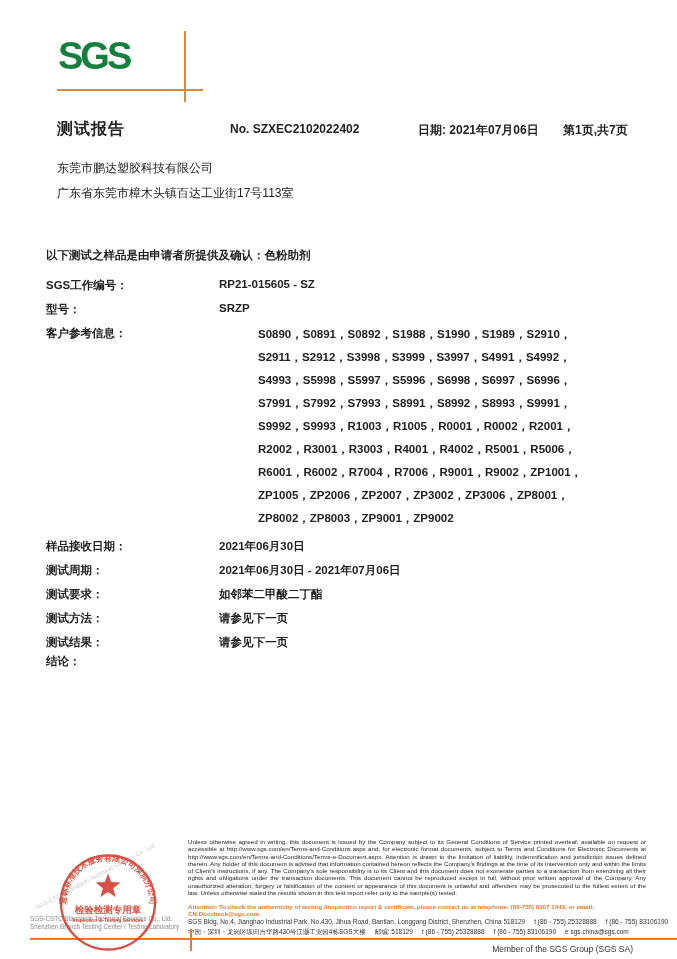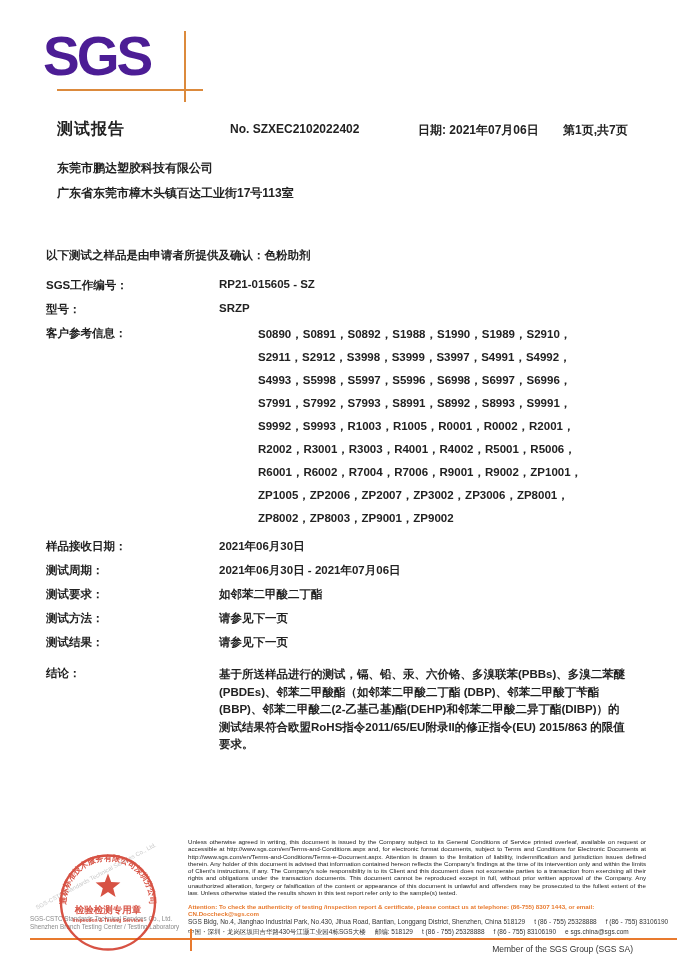--- a/index.html
+++ b/index.html
@@ -2,32 +2,32 @@
 <html><head>
 <meta charset="utf-8">
 <style>
   html,body{margin:0;padding:0;background:#e8e8e8;}
   .page{
     position:relative;width:677px;height:959px;background:#ffffff;overflow:hidden;
     font-family:"Liberation Sans","DejaVu Sans",sans-serif;color:#222;margin:0 auto;
   }
   
   .logo-text{
-    position:absolute;left:43px;top:26px;font-size:55px;font-weight:900;
-    color:#4c1d95;letter-spacing:-3px;line-height:60px;
+    position:absolute;left:58px;top:26px;font-size:38px;font-weight:900;
+    color:#15803d;letter-spacing:-3px;line-height:60px;
   }
   .logo-hline{position:absolute;left:57px;top:89px;width:146px;height:2px;background:#dc8a3c;}
   .logo-vline{position:absolute;left:184px;top:31px;width:2px;height:71px;background:#dc8a3c;}
   
   .hdr{position:absolute;top:121px;left:0;width:677px;font-weight:bold;font-size:12px;}
   .hdr .title{position:absolute;left:57px;top:-2px;font-size:16px;letter-spacing:1px;}
   .hdr .no{position:absolute;left:230px;top:1px;}
   .hdr .date{position:absolute;left:418px;top:1px;}
   .hdr .pg{position:absolute;left:563px;top:1px;text-align:center;}
-  .applicant{position:absolute;left:57px;top:156px;font-weight:bold;font-size:12px;line-height:25px;}
+  .applicant{position:absolute;left:57px;top:156px;font-weight:normal;font-size:12px;line-height:25px;}
   
   .main{position:absolute;left:46px;top:248px;width:580px;font-size:11.5px;font-weight:bold;}
   .intro{margin:0 0 15px 0;}
   .row{display:flex;margin-bottom:9px;}
   .row .label{width:173px;flex:none;}
   .row .value{flex:1;}
   .value.multiline{white-space:pre-line;line-height:23px;margin-top:-3px;margin-left:39px;}
   .value.para{line-height:17.5px;width:420px;}
   
   .disclaimer{
@@ -105,27 +105,26 @@
       <div class="value">2021年06月30日 - 2021年07月06日</div>
     </div>
     <div class="row">
       <div class="label">测试要求：</div>
       <div class="value">如邻苯二甲酸二丁酯</div>
     </div>
     <div class="row">
       <div class="label">测试方法：</div>
       <div class="value">请参见下一页</div>
     </div>
-    <div class="row" style="margin-bottom:16px">
+    <div class="row" style="margin-bottom:4px">
       <div class="label">测试结果：</div>
       <div class="value">请参见下一页</div>
     </div>
     <div class="row">
       <div class="label">结论：</div>
-      <div class="value para">基于所送样品进行的测试，镉、铅、汞、六价铬、多溴联苯(PBBs)、多溴二苯醚(PBDEs)、邻苯二甲酸酯（如邻苯二甲酸二丁酯 (DBP)、邻苯二甲酸丁苄酯(BBP)、邻苯二甲酸二(2-乙基己基)酯(DEHP)和邻苯二甲酸二异丁酯(DIBP)）的测试结果符合欧盟RoHS指令2011/65/EU附录II的修正指令(EU) 2015/863 的限值要求。</div>
     </div>
   </div>
 
   <div class="stamp-co-rot">SGS-CSTC Standards Technical Services Co., Ltd.</div>
   <div class="stamp-co">
     <div>SGS-CSTC Standards Technical Services Co., Ltd.</div>
     <div>Shenzhen Branch Testing Center / Testing Laboratory</div>
   </div>
 
   <svg class="stamp-svg" width="116" height="109" viewBox="0 0 116 108">

